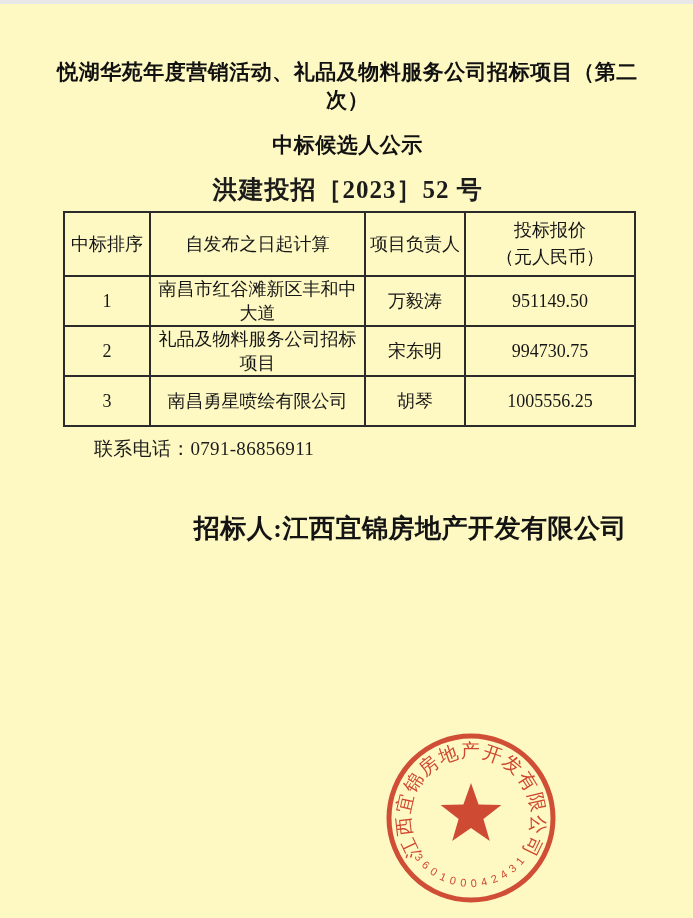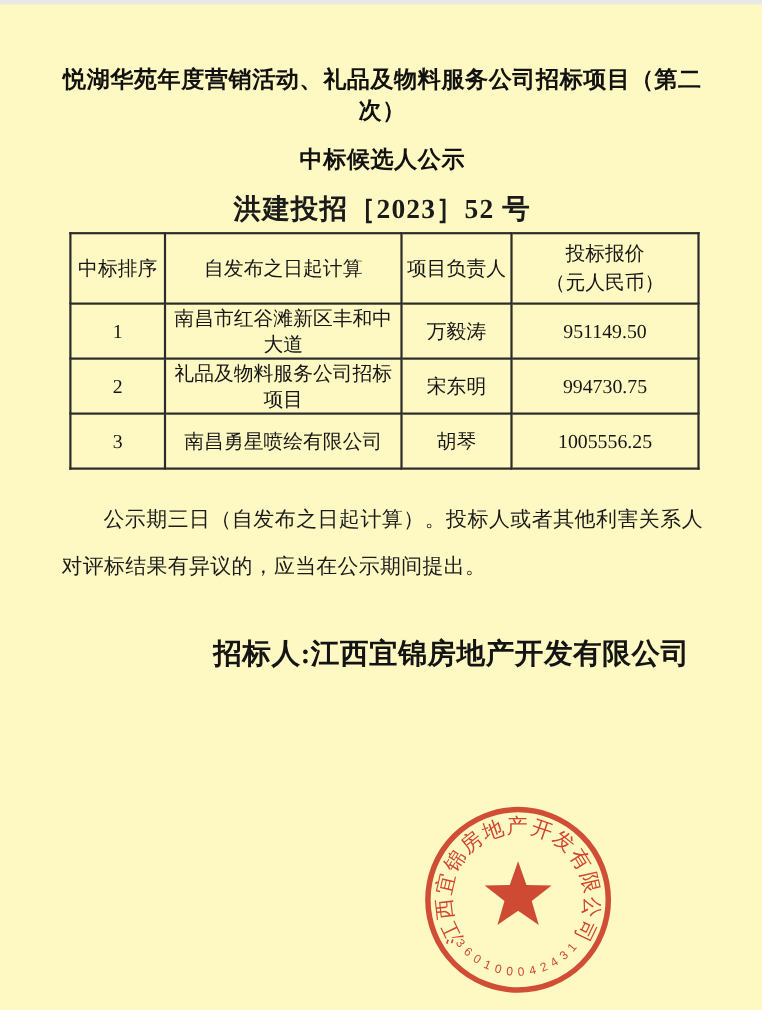--- a/index.html
+++ b/index.html
@@ -99,21 +99,21 @@
         </tr>
         <tr>
           <td>3</td>
           <td>南昌勇星喷绘有限公司</td>
           <td>胡琴</td>
           <td>1005556.25</td>
         </tr>
       </tbody>
     </table>
 
-    <p class="body-para notice">公示期三日（自发布之日起计算）。投标人或者其他利害关系人对评标结果有异议的，应当在公示期间提出。</p>
+    <p class="info-line">联系电话：0791-86856911</p>
 
     <div class="sig-bidder">招标人:江西宜锦房地产开发有限公司</div>
 
   </div>
 
   <div class="seal">
     <svg viewBox="0 0 176 176" xmlns="http://www.w3.org/2000/svg" xmlns:xlink="http://www.w3.org/1999/xlink">
       <defs>
         <path id="sealTopArc" d="M 35.2,118.5 A 61,61 0 1 1 140.8,118.5" fill="none"></path>
         <path id="sealBottomArc" d="M 25.5,117.2 A 69,69 0 0 0 150.5,117.2" fill="none"></path>

